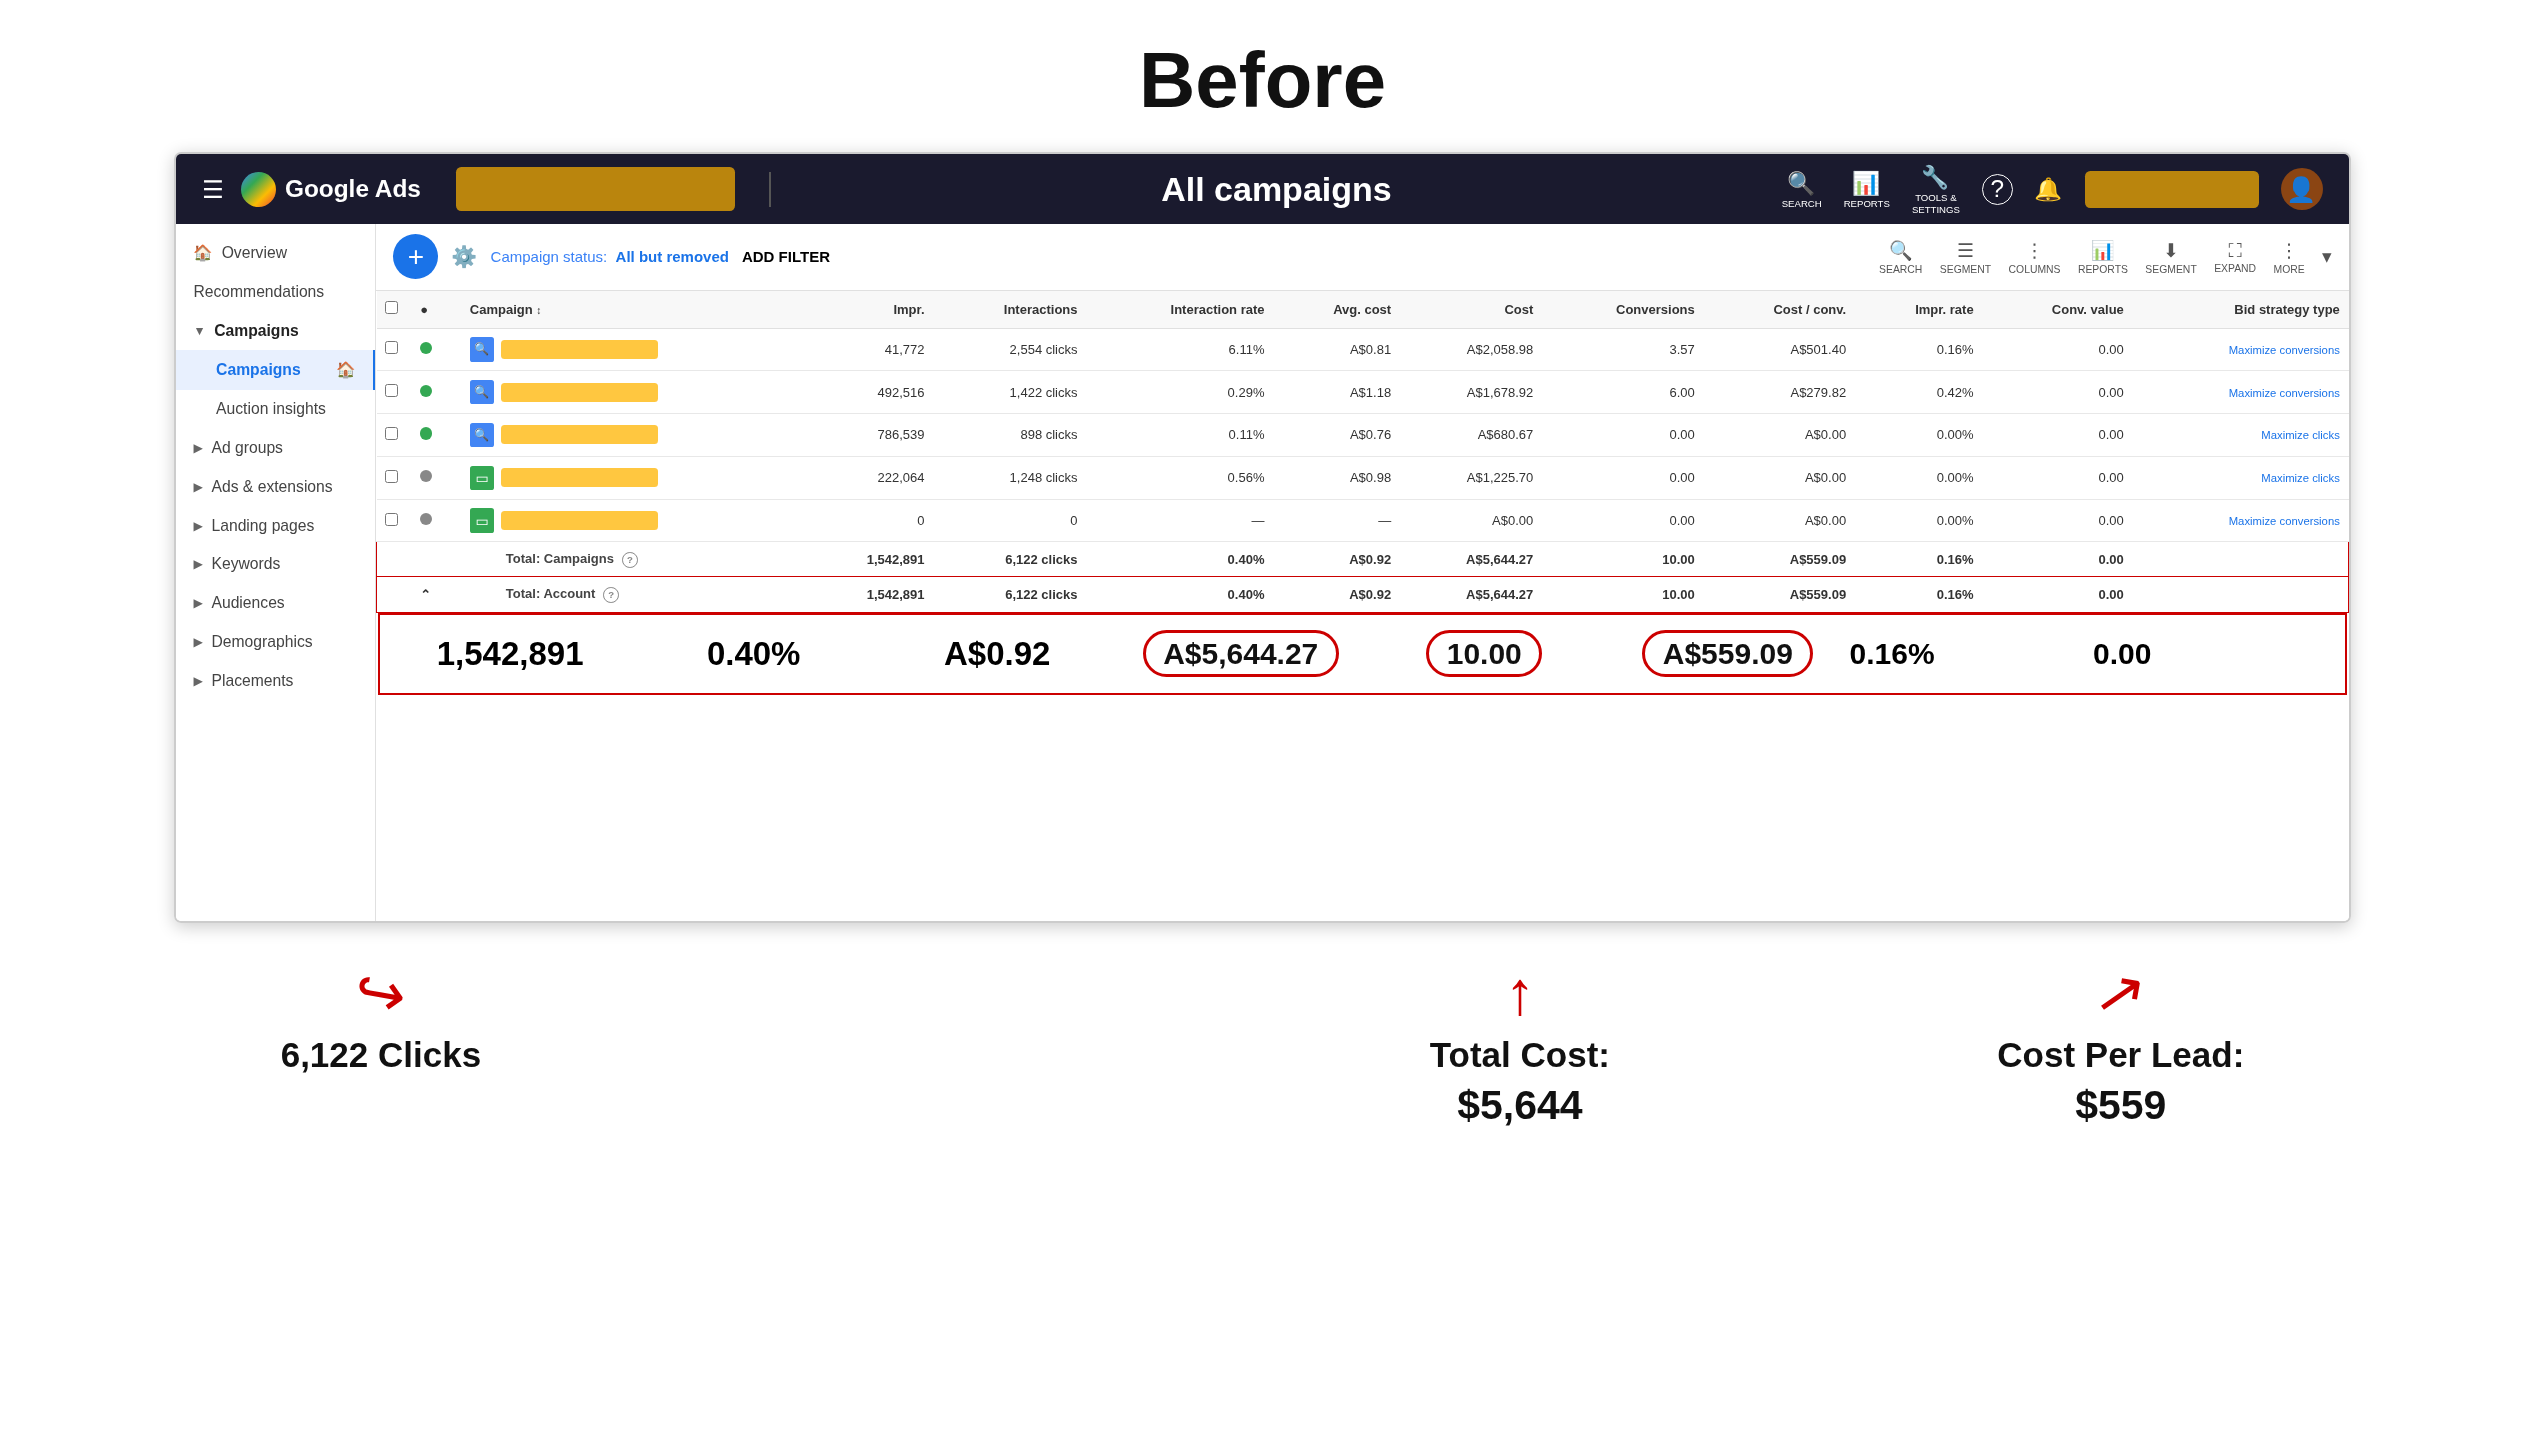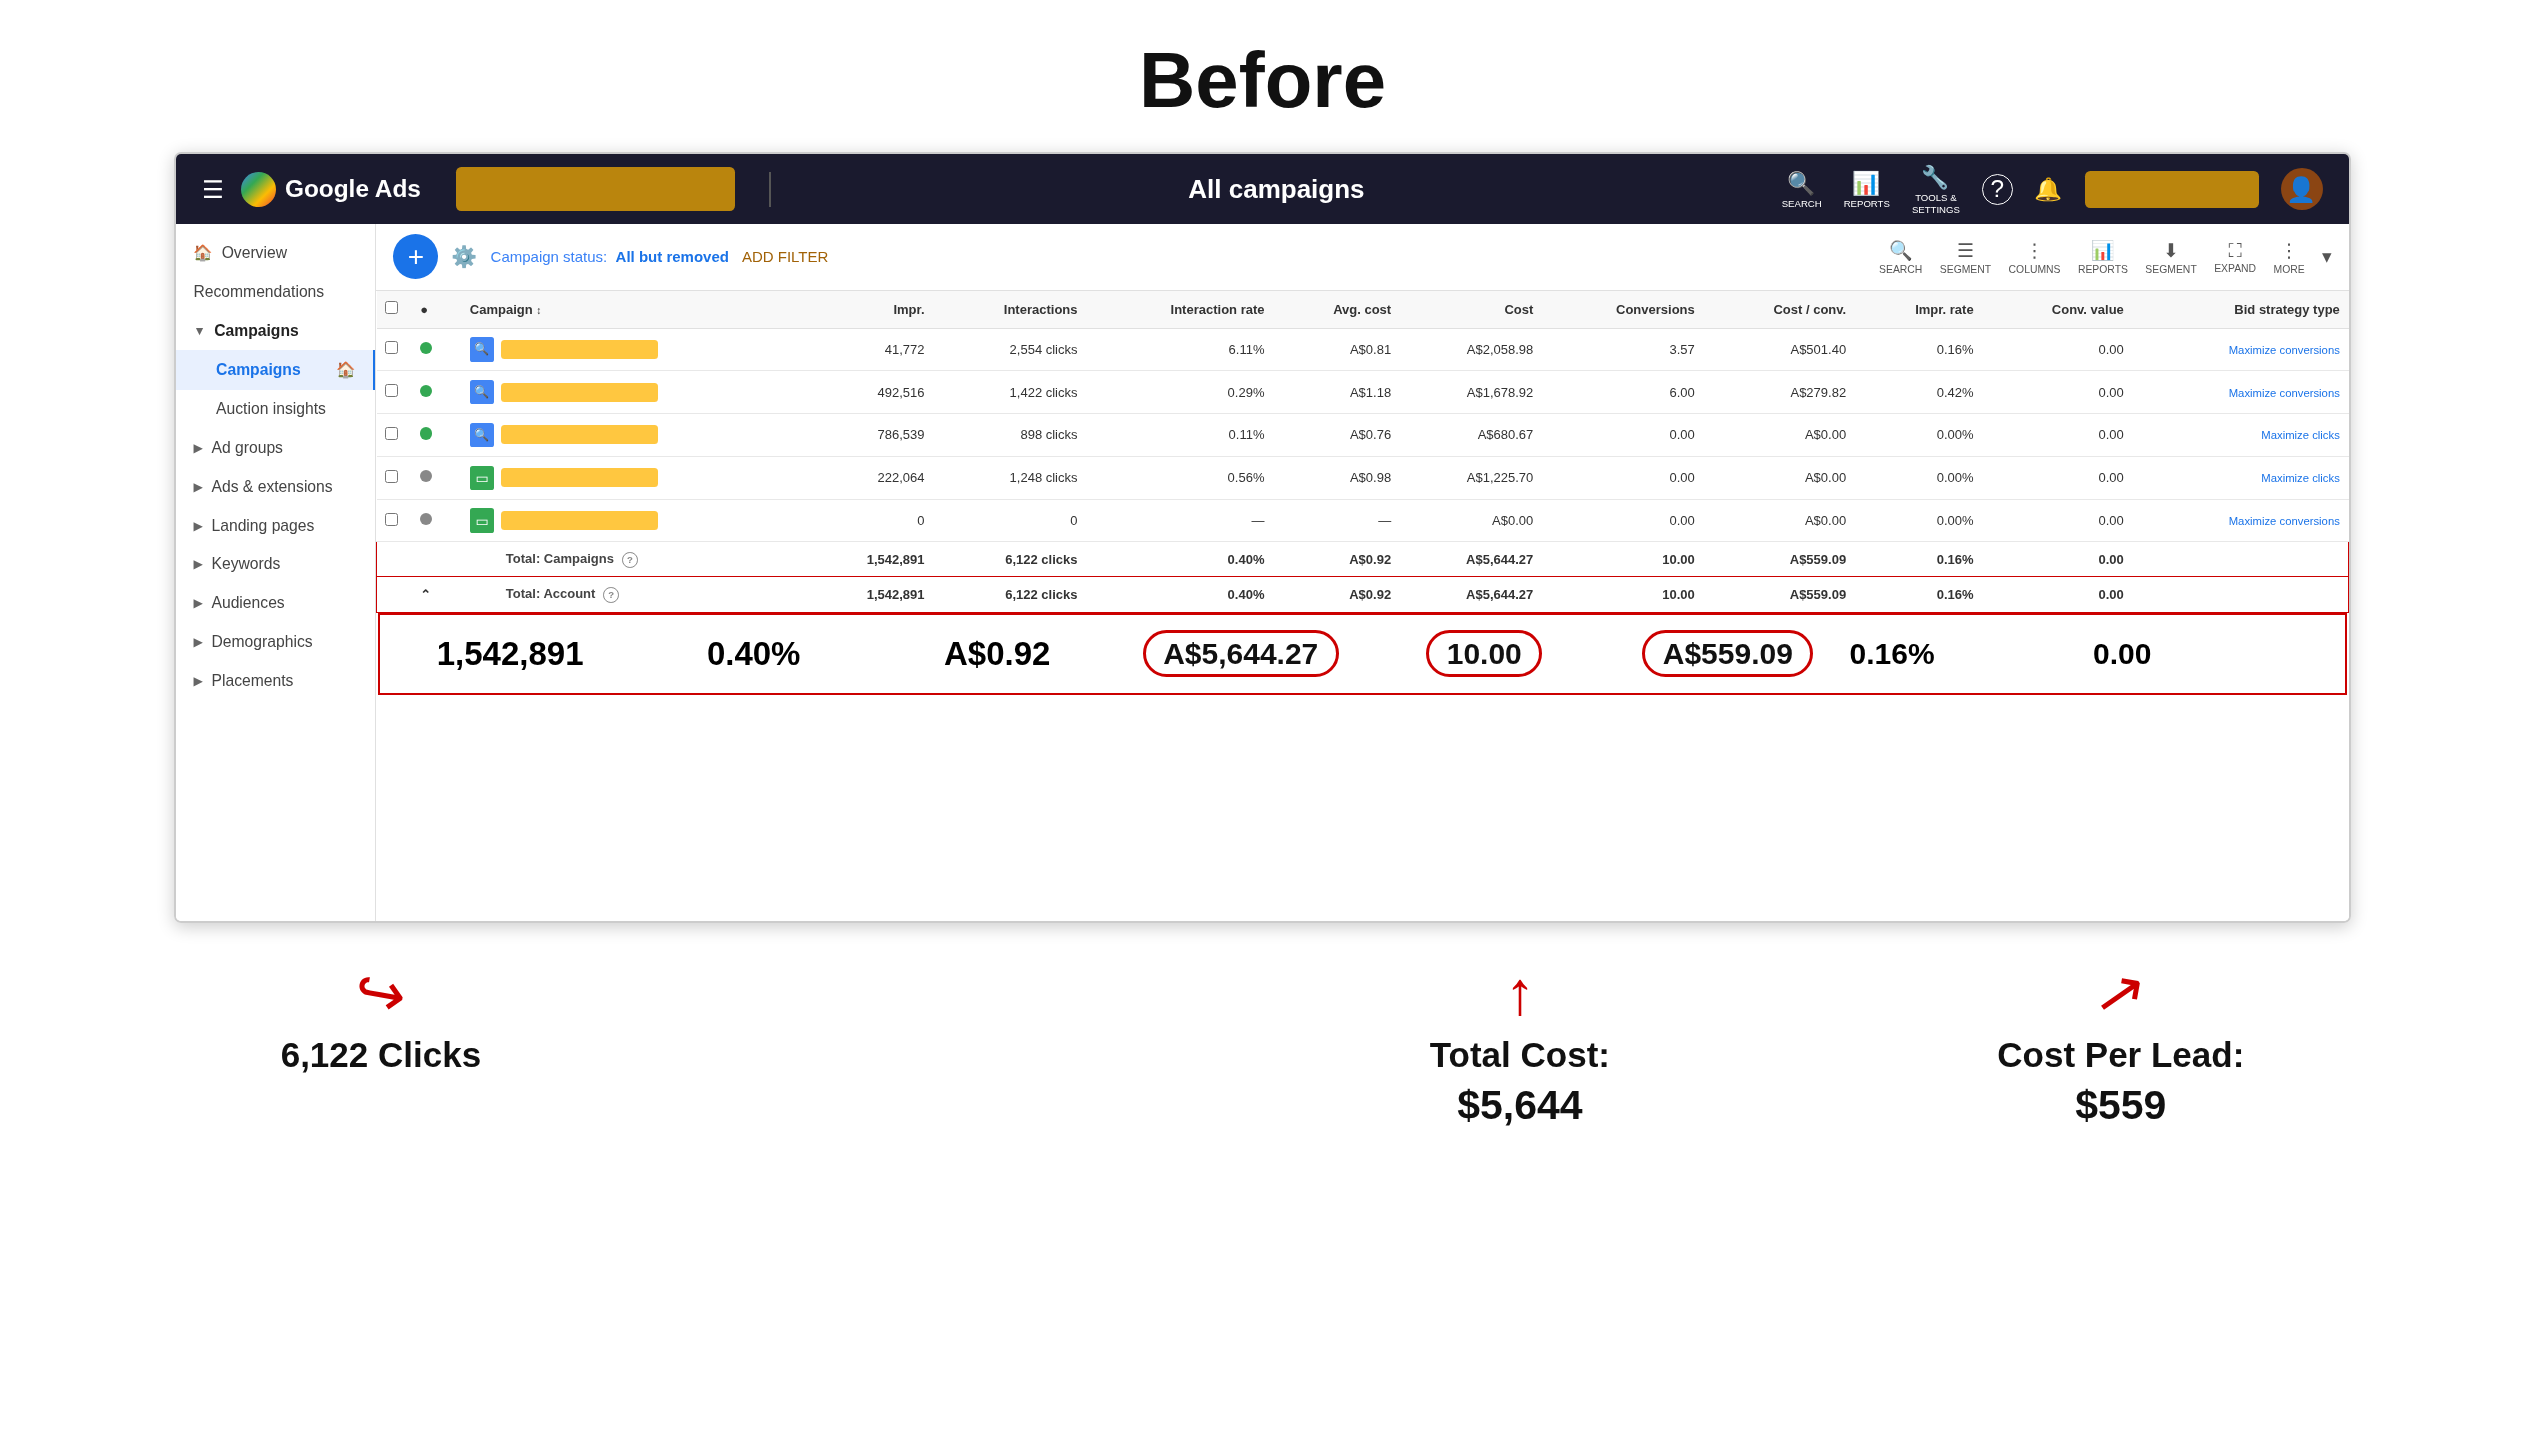--- a/index.html
+++ b/index.html
@@ -30,21 +30,21 @@
       display: flex;
       align-items: center;
       height: 70px;
       padding: 0 26px;
       gap: 17.4px;
     }
     .hamburger { color: #fff; font-size: 24.4px; cursor: pointer; }
     .google-ads-logo { display: flex; align-items: center; gap: 8.7px; color: #fff; font-size: 24.4px; font-weight: bold; }
     .logo-triangle { width: 35px; height: 35px; background: linear-gradient(135deg, #4285f4, #34a853, #fbbc04, #ea4335); border-radius: 50%; }
     .nav-center { flex: 1; display: flex; justify-content: center; }
-    .nav-title { color: #fff; font-size: 26px; font-weight: bold; }
+    .nav-title { color: #fff; font-size: 34px; font-weight: bold; }
     .nav-blurred-box {
       background: rgba(255,180,0,0.7);
       width: 279px;
       height: 44px;
       border-radius: 5.2px;
       margin: 0 17.4px;
     }
     .nav-icons { display: flex; align-items: center; gap: 22px; margin-left: auto; }
     .nav-icon-btn { color: #fff; text-align: center; font-size: 11.3px; }
     .nav-icon-btn .icon { font-size: 22.6px; display: block; }
@@ -102,22 +102,22 @@
       gap: 13px;
     }
     .add-btn {
       width: 45px; height: 45px; border-radius: 50%;
       background: #1a73e8; color: #fff;
       font-size: 28px; border: none; cursor: pointer;
       display: flex; align-items: center; justify-content: center;
     }
     .filter-icon { color: #444; font-size: 21px; cursor: pointer; }
     .add-filter-btn {
-      font-size: 15px; color: #a16207;
-      background: none; border: none; cursor: pointer; font-weight: normal;
+      font-size: 15px; color: #000000;
+      background: none; border: none; cursor: pointer; font-weight: bold;
     }
     .toolbar-right { margin-left: auto; display: flex; align-items: center; gap: 17.4px; }
     .toolbar-icon-btn {
       display: flex; flex-direction: column; align-items: center;
       font-size: 10.4px; color: #555; cursor: pointer; gap: 1.7px;
     }
     .toolbar-icon-btn .ico { font-size: 19px; }
     .chevron-down { font-size: 19px; color: #555; cursor: pointer; }
 
     

